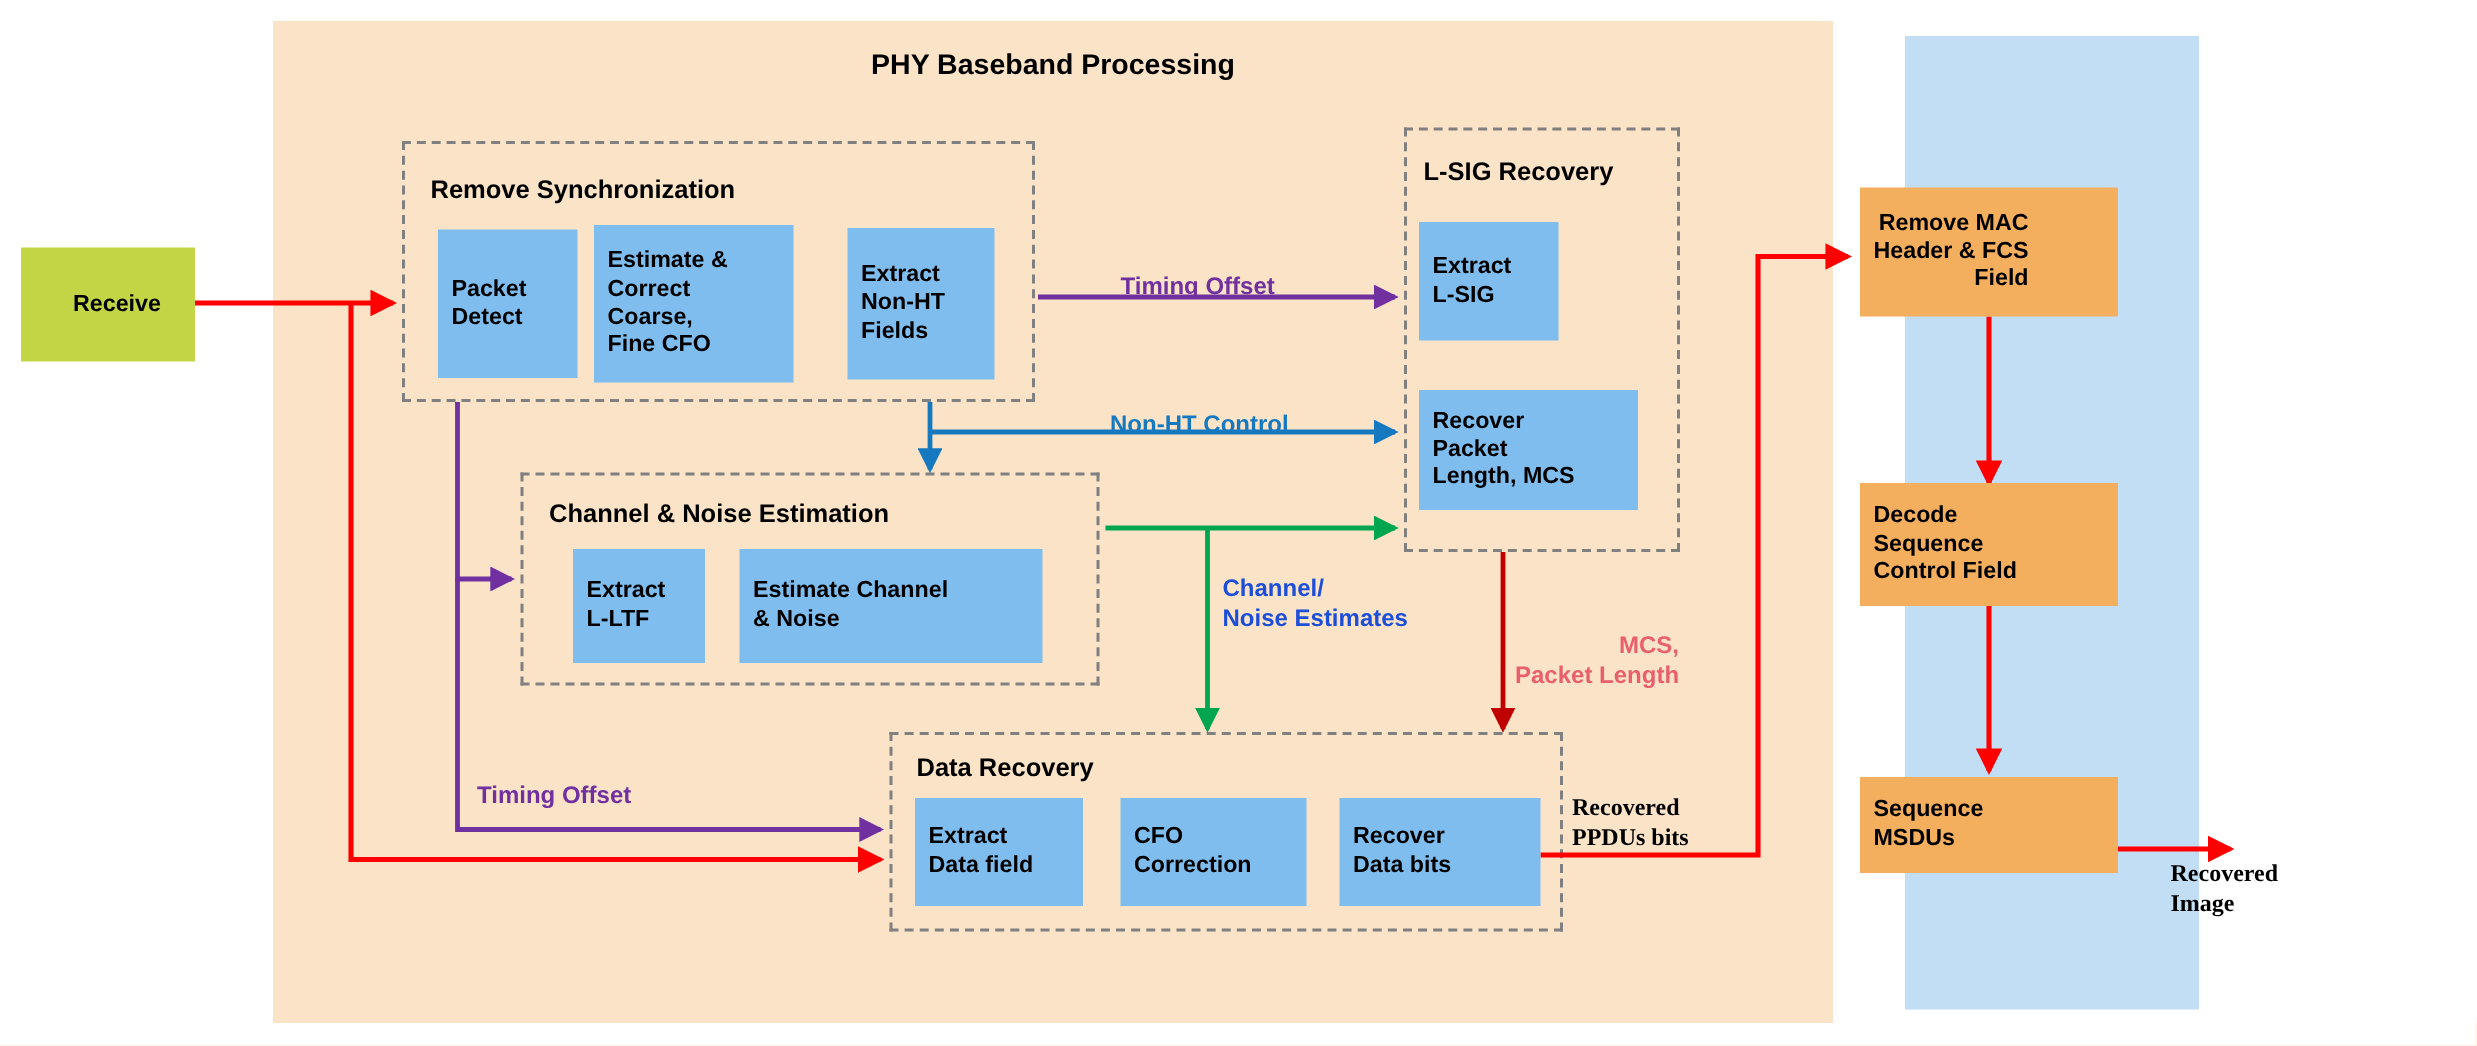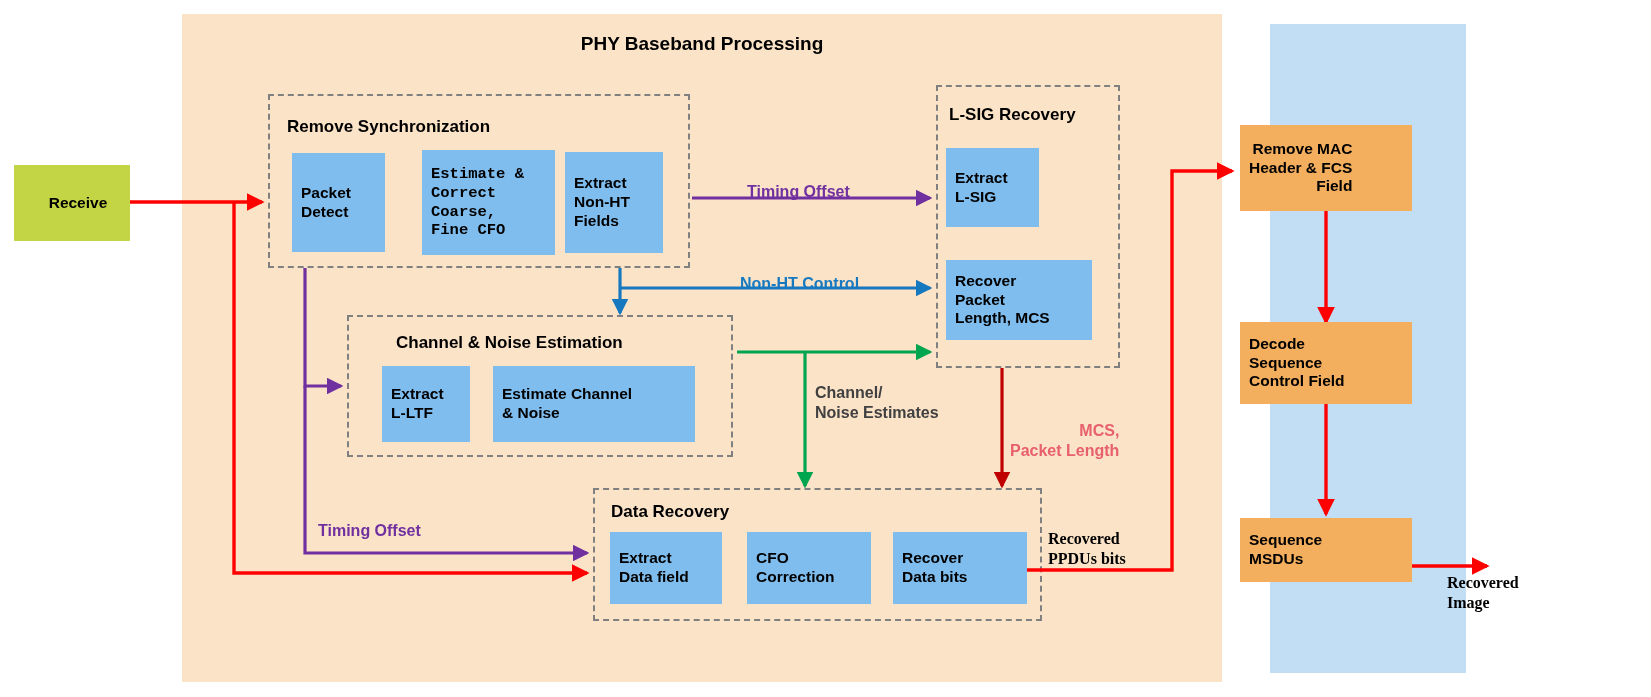--- a/index.html
+++ b/index.html
@@ -90,39 +90,39 @@
   .edge-label {
     position: absolute;
     font-weight: bold;
     font-size: 16px;
     line-height: 1.25;
     white-space: pre-line;
     margin-top: 16px;
   }
   .lbl-purple { color: #7030a0; }
   .lbl-blue { color: #1679c0; }
-  .lbl-green { color: #404040; }
+  .lbl-green { color: #1d4ed8; }
   .lbl-red { color: #e8606b; }
   .lbl-black { color: #000000; font-family: Liberation Serif, serif; }
 </style>
 </head>
 <body>
 
 <div id="canvas">
 
   <div class="panel panel-phy"></div>
   <div class="panel panel-mac"></div>
 
   <div class="panel-title title-phy">PHY Baseband Processing</div>
 
   <div class="group" style="left:268px; top:94px; width:422px; height:174px;"></div>
   <div class="group-label" style="left:287px; top:117px;">Remove Synchronization</div>
 
   <div class="group" style="left:347px; top:315px; width:386px; height:142px;"></div>
-  <div class="group-label" style="left:366px; top:333px;margin-left:30px;">Channel &amp; Noise Estimation</div>
+  <div class="group-label" style="left:366px; top:333px;">Channel &amp; Noise Estimation</div>
 
   <div class="group" style="left:936px; top:85px; width:184px; height:283px;"></div>
   <div class="group-label" style="left:949px; top:105px;">L-SIG Recovery</div>
 
   <div class="group" style="left:593px; top:488px; width:449px; height:133px;"></div>
   <div class="group-label" style="left:611px; top:502px;">Data Recovery</div>
 
   <svg id="svg-layer" viewBox="0 0 1651 697" xmlns="http://www.w3.org/2000/svg">
     <defs>
       <marker id="ah-red" viewBox="0 0 10 10" refX="8.5" refY="5" markerWidth="5.2" markerHeight="5.2" orient="auto-start-reverse">
@@ -193,21 +193,21 @@
     <g>
       <path d="M 1411 566 L 1487 566" stroke="#ff0000" stroke-width="3.4" fill="none" marker-end="url(#ah-red)"></path>
     </g>
   </svg>
 
   <div class="blk blk-green blk-center" style="left:14px; top:165px; width:116px; height:76px;">Receive</div>
 
   <div class="blk blk-blue" style="left:292px; top:153px; width:93px; height:99px;">Packet
 Detect</div>
 
-  <div class="blk blk-blue" style="left:422px; top:150px; width:133px; height:105px;font-family:Liberation Mono, monospace;">Estimate &amp;
+  <div class="blk blk-blue" style="left:396px; top:150px; width:133px; height:105px;">Estimate &amp;
 Correct
 Coarse,
 Fine CFO</div>
 
   <div class="blk blk-blue" style="left:565px; top:152px; width:98px; height:101px;">Extract
 Non-HT
 Fields</div>
 
   <div class="blk blk-blue" style="left:382px; top:366px; width:88px; height:76px;">Extract
 L-LTF</div>

